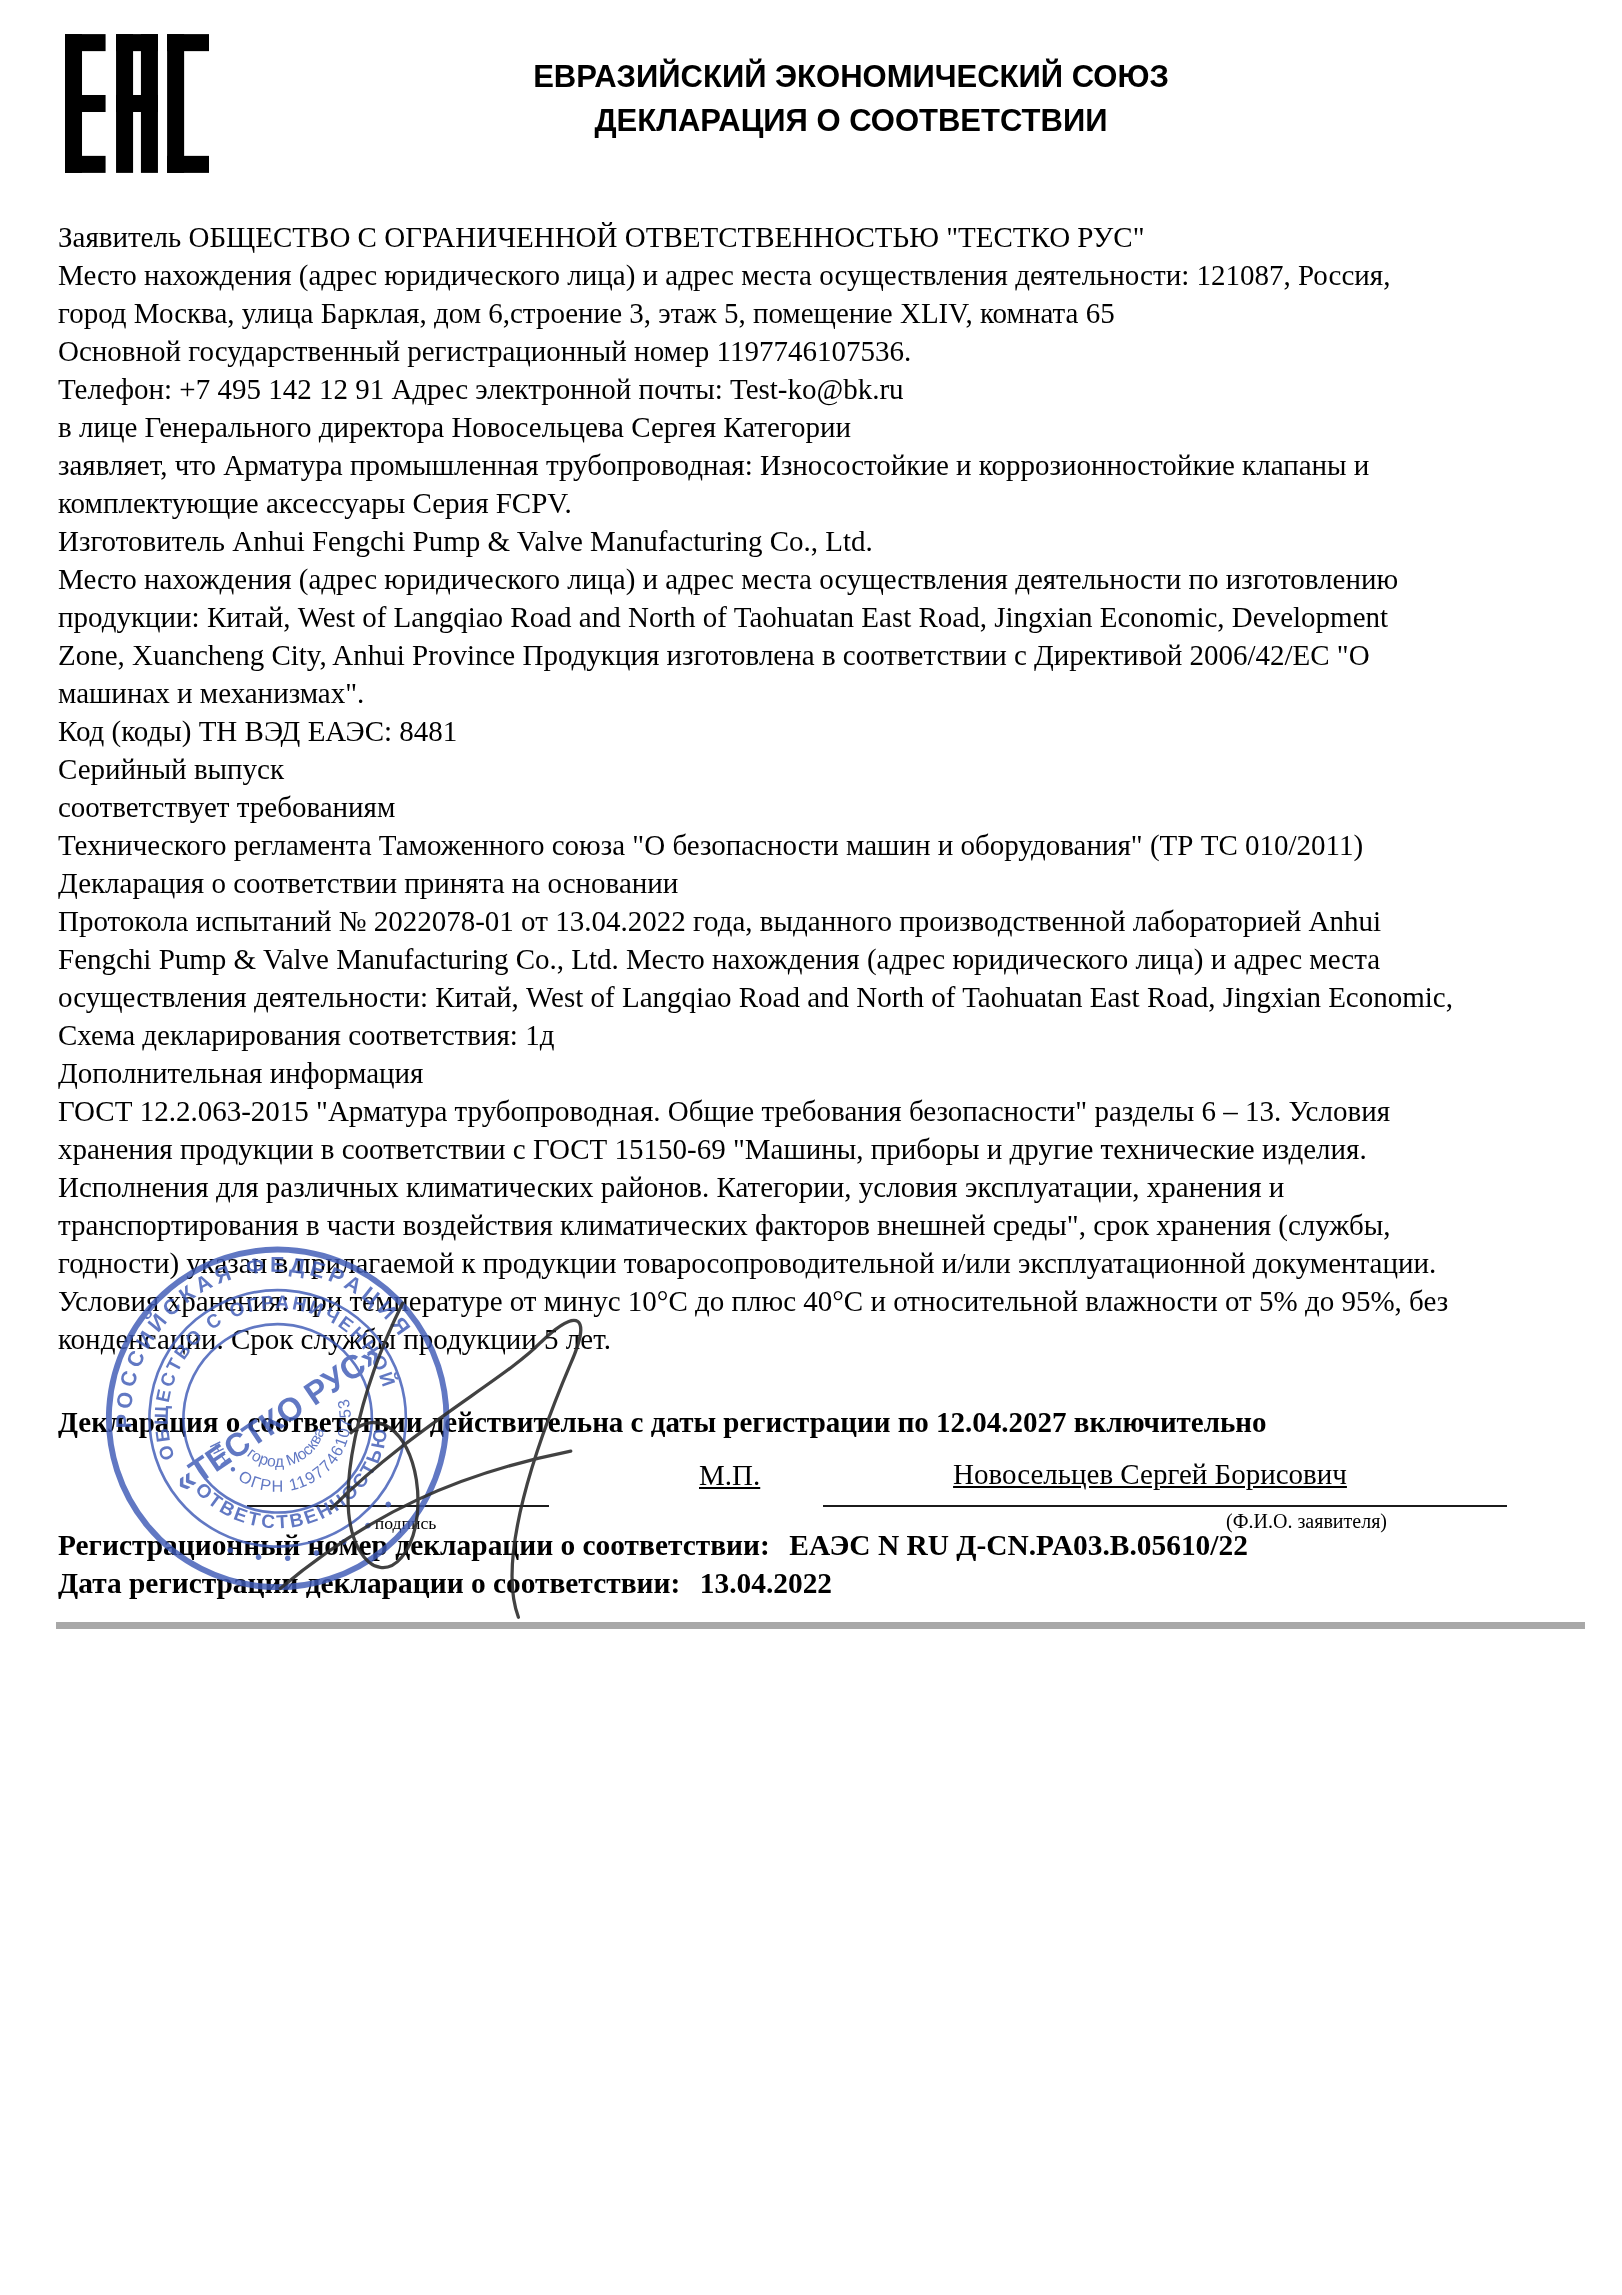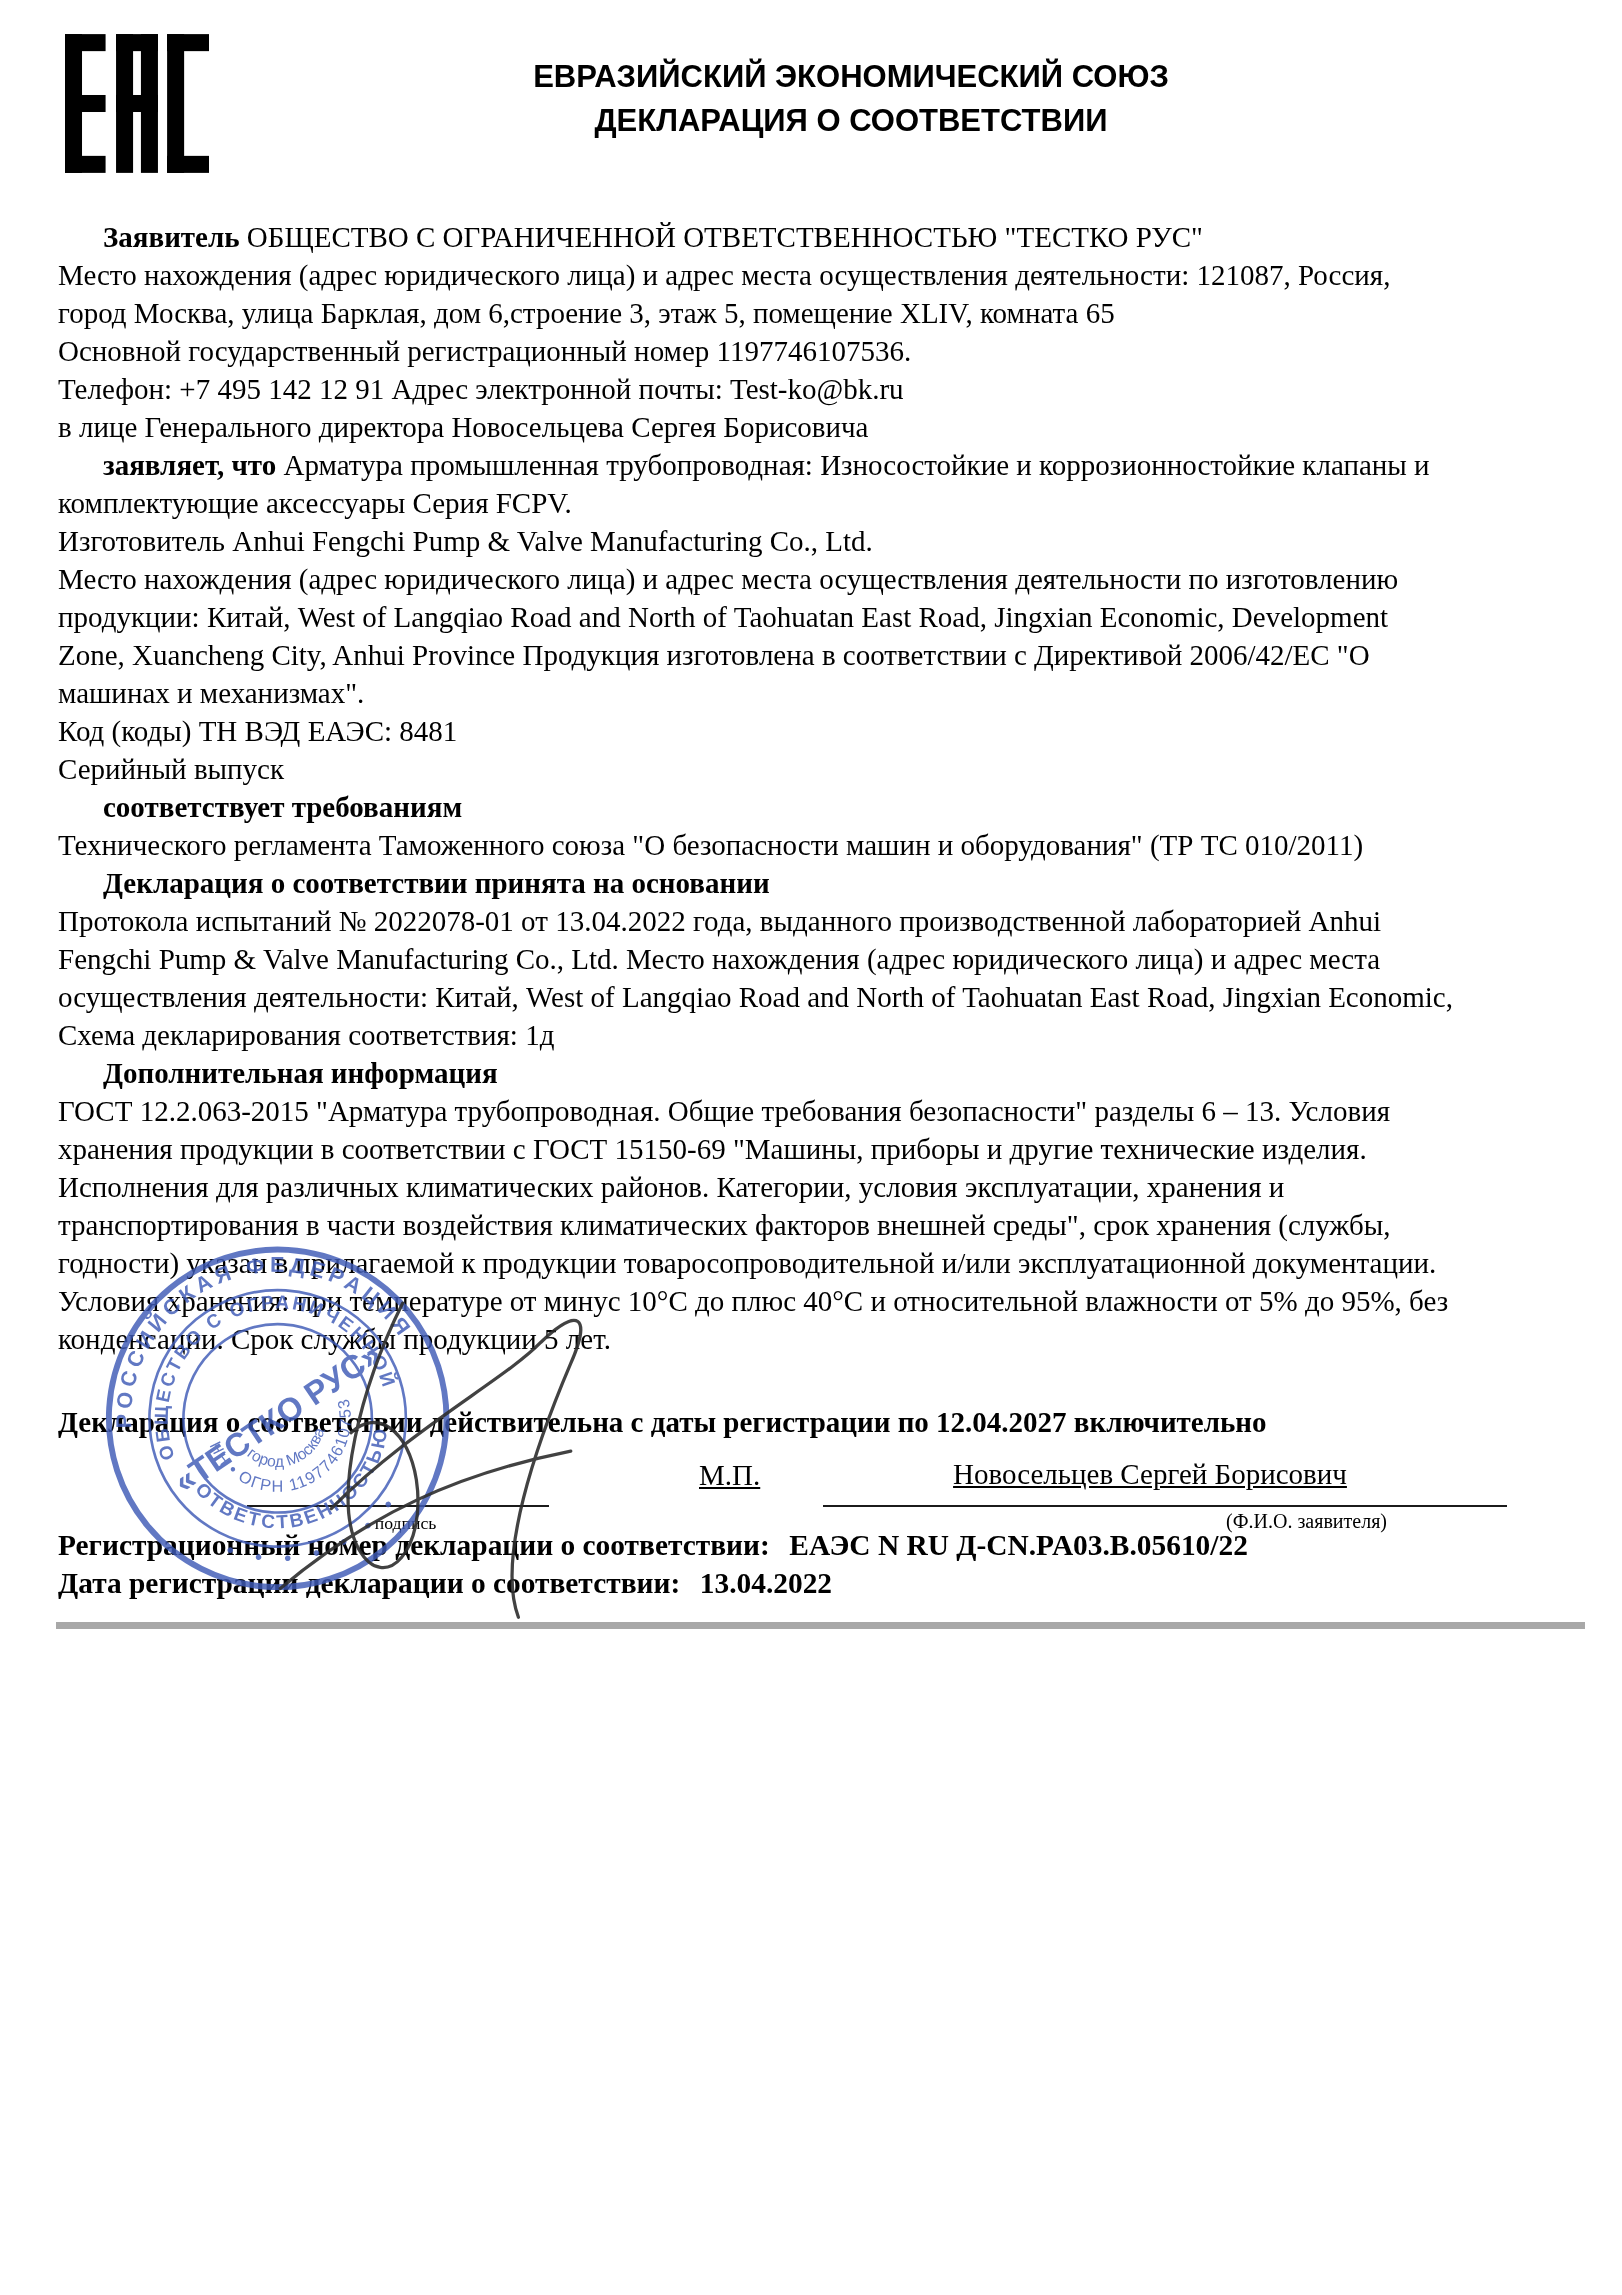--- a/index.html
+++ b/index.html
@@ -5,21 +5,21 @@
   html,body{margin:0;padding:0;background:#ffffff;}
   .page{position:relative;width:1623px;height:2295px;background:#ffffff;overflow:hidden;
         font-family:"Liberation Serif",serif;color:#000;}
   
   .eac-logo{position:absolute;left:65px;top:34px;width:144px;height:139px;}
   .doc-title{position:absolute;left:406px;top:55px;width:890px;text-align:center;
              font-family:"Liberation Sans",sans-serif;font-weight:bold;font-size:31px;line-height:44px;}
   
   .body-text{position:absolute;left:58px;top:218px;width:1534px;font-size:29px;line-height:38px;}
   .body-text .line{white-space:nowrap;}
-  .body-text .line b{font-weight:bold;margin-left:45px;}
+  .body-text .line b{font-weight:normal;}
   
   .valid-line{position:absolute;left:58px;top:1406px;font-size:29px;font-weight:bold;white-space:nowrap;}
   
   .mp{position:absolute;left:699px;top:1459px;font-size:29px;text-decoration:underline;}
   .applicant-name{position:absolute;left:823px;top:1458px;width:654px;text-align:center;font-size:29px;white-space:nowrap;text-decoration:underline;}
   .sig-line{position:absolute;top:1505px;border-top:2.6px solid #1b1b1b;height:0;}
   .sig-line.left{left:247px;width:302px;}
   .sig-line.right{left:823px;width:684px;}
   .caption{position:absolute;font-size:17.7px;}
   .caption.sig{left:314px;top:1513px;width:183px;text-align:center;}
@@ -70,21 +70,21 @@
       <div class="line"><b>Заявитель </b><span>ОБЩЕСТВО С ОГРАНИЧЕННОЙ ОТВЕТСТВЕННОСТЬЮ "ТЕСТКО РУС"</span></div>
 
       <div class="line"><span>Место нахождения (адрес юридического лица) и адрес места осуществления деятельности: 121087, Россия,</span></div>
 
       <div class="line"><span>город Москва, улица Барклая, дом 6,строение 3, этаж 5, помещение XLIV, комната 65</span></div>
 
       <div class="line"><span>Основной государственный регистрационный номер 1197746107536.</span></div>
 
       <div class="line"><span>Телефон: +7 495 142 12 91 Адрес электронной почты: Test-ko@bk.ru</span></div>
 
-      <div class="line"><span>в лице Генерального директора Новосельцева Сергея Борисовича</span></div>
+      <div class="line"><span>в лице Генерального директора Новосельцева Сергея Категории</span></div>
 
       <div class="line"><b>заявляет, что </b><span>Арматура промышленная трубопроводная: Износостойкие и коррозионностойкие клапаны и</span></div>
 
       <div class="line"><span>комплектующие аксессуары Серия FCPV.</span></div>
 
       <div class="line"><span>Изготовитель Anhui Fengchi Pump &amp; Valve Manufacturing Co., Ltd.</span></div>
 
       <div class="line"><span>Место нахождения (адрес юридического лица) и адрес места осуществления деятельности по изготовлению</span></div>
 
       <div class="line"><span>продукции: Китай, West of Langqiao Road and North of Taohuatan East Road, Jingxian Economic, Development</span></div>

